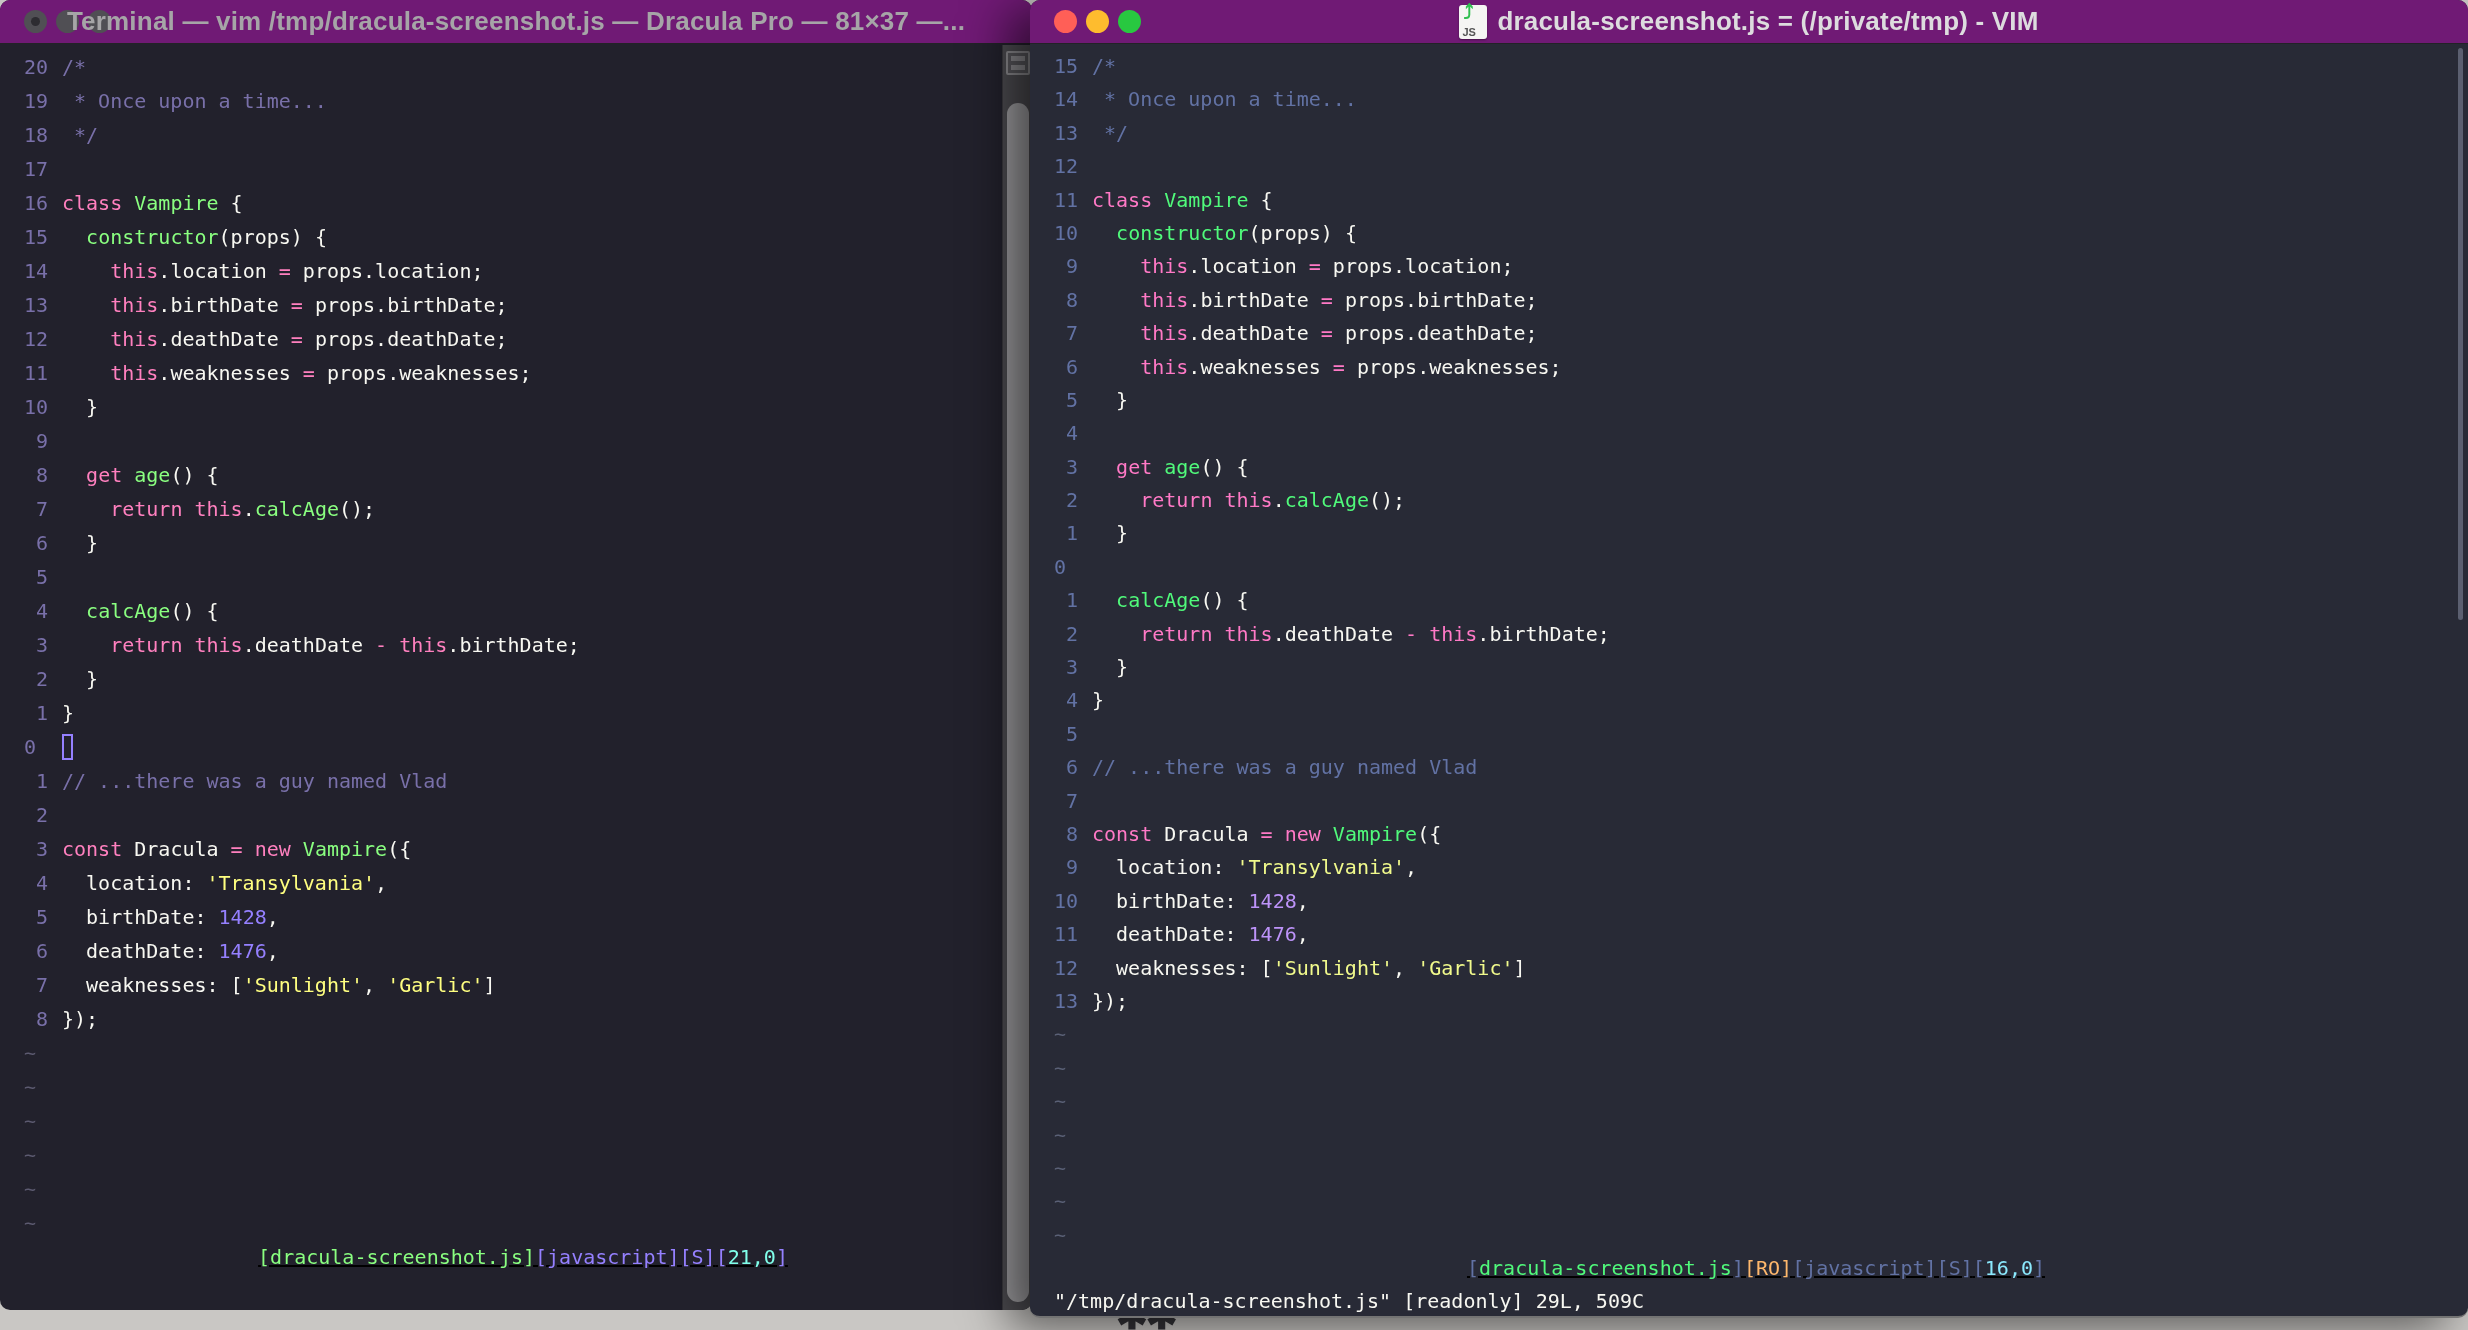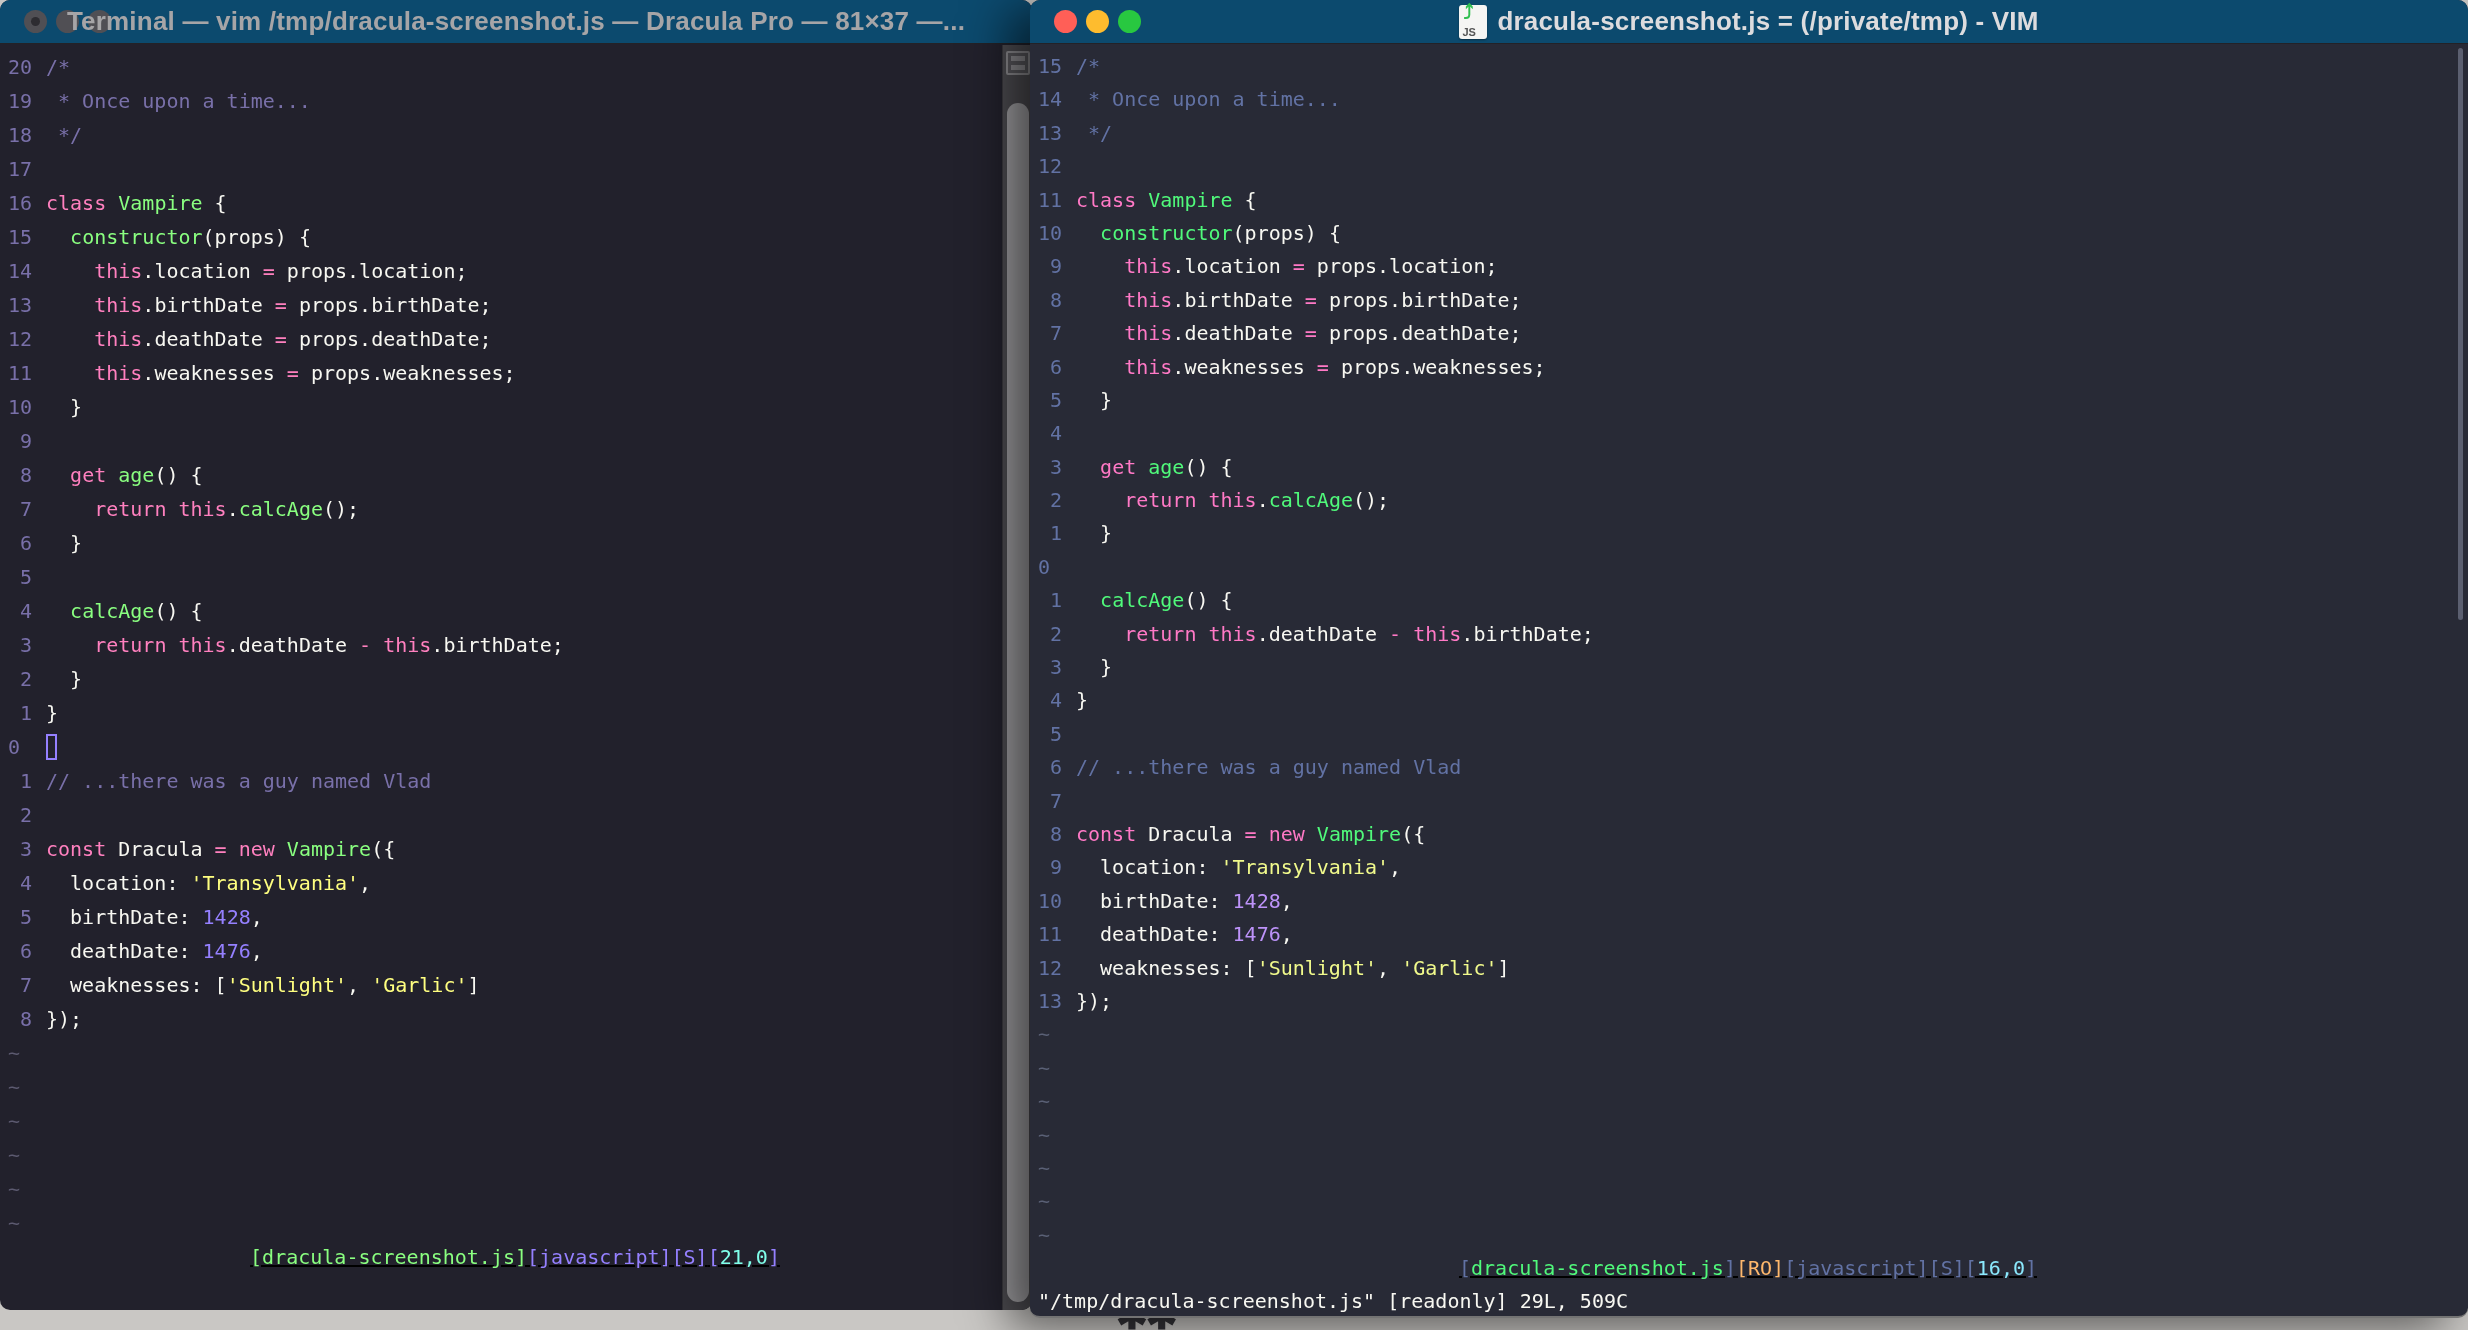--- a/index.html
+++ b/index.html
@@ -4,42 +4,42 @@
 <style>
   * { margin:0; padding:0; box-sizing:border-box; }
   html,body { width:2468px; height:1330px; overflow:hidden; }
   body { background:#c9c7c4; font-family:"DejaVu Sans Mono", monospace; position:relative; }
 
   .window { position:absolute; top:0; border-radius:10px; overflow:hidden; z-index:2; }
   .win-left  { left:0;    width:1032px; height:1310px; background:var(--bg); }
   .win-right { left:1030px; width:1438px; height:1318px; background:var(--bg);
                box-shadow:-22px 10px 46px rgba(0,0,0,.55); border-bottom:2px solid #737373; }
 
-  .titlebar { height:44px; background:#0c4a6e; border-bottom:1px solid #232227;
+  .titlebar { height:44px; background:#701a75; border-bottom:1px solid #232227;
               display:flex; align-items:center; position:relative;
               font-family:"Liberation Sans", sans-serif; }
   .lights { display:flex; gap:9px; margin-left:24px; }
   .light { width:23px; height:23px; border-radius:50%; position:relative; }
   .light-inactive { background:#504f54; }
   .light-dot::after { content:""; position:absolute; left:7px; top:7px; width:9px; height:9px;
                       border-radius:50%; background:#2d2c31; }
   .title-center { position:absolute; left:0; right:0; display:flex; justify-content:center;
                   align-items:center; gap:10px; pointer-events:none; }
   .title-text { font-size:26px; font-weight:600; letter-spacing:.2px; }
   .win-left  .title-text { color:#a6a5a7; }
   .win-right .title-text { color:#dddcde; }
 
   .doc-icon { width:28px; height:34px; background:#f5f5f3; border-radius:3px; position:relative;
               box-shadow:0 1px 2px rgba(0,0,0,.4); }
   .doc-icon::before { content:"JS"; position:absolute; bottom:1px; left:3px; font-size:11px;
                       font-weight:700; color:#555; font-family:"Liberation Sans",sans-serif; }
   .doc-icon::after { content:"⤴"; position:absolute; top:-4px; left:4px; font-size:20px;
                      color:#2fbf4f; font-weight:700; }
 
-  .content { position:relative; padding:6px 0 0 8px; font-size:20px; white-space:pre; }
+  .content { position:relative; padding:6px 0 0 8px; font-size:20px; white-space:pre;margin-left:16px; }
   .win-left  .content .row { height:34px;   line-height:34px; }
   .win-right .content .row { height:33.4px; line-height:33.4px; }
 
   .ln { display:inline-block; width:24px; text-align:right; color:var(--lnum); }
   .ln.ln-left0 { text-align:left; }
   .ln-gap { display:inline-block; width:14px; }
 
   .tk-f { color:var(--fg); }
   .tk-p { color:var(--pink); }
   .tk-g { color:var(--green); }

